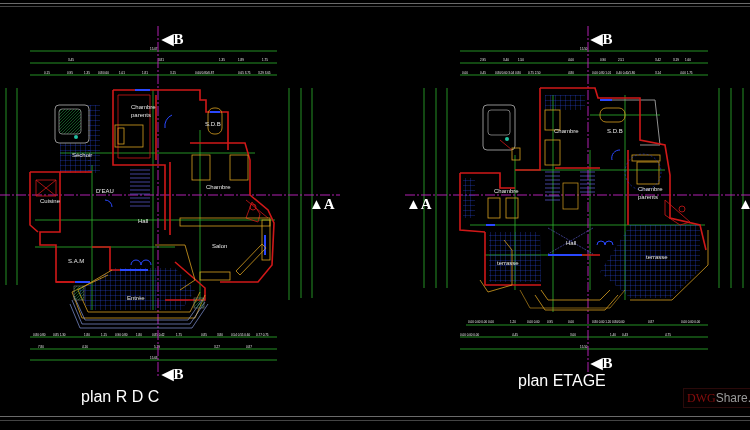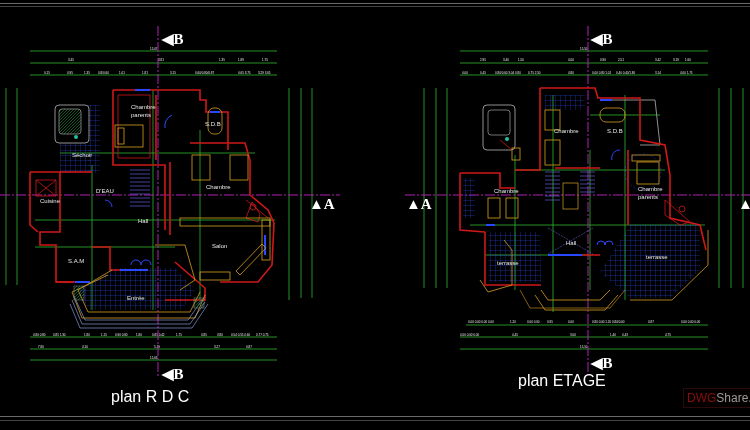--- a/index.html
+++ b/index.html
@@ -3,21 +3,21 @@
 <meta charset="utf-8">
 <style>
   html,body{margin:0;padding:0;background:#000;}
   body{width:750px;height:430px;overflow:hidden;position:relative;font-family:"Liberation Sans",sans-serif;}
   .frame-line{position:absolute;left:0;width:750px;height:1px;background:#6a6a6a;}
   svg.plan{position:absolute;left:0;top:0;}
   .title{position:absolute;color:#fff;font-size:16px;font-family:"Liberation Sans",sans-serif;white-space:nowrap;}
   .marker{position:absolute;color:#fff;font-weight:bold;font-size:15px;font-family:"Liberation Serif",serif;white-space:nowrap;}
   .room{font-family:"Liberation Sans",sans-serif;fill:#e8e8e8;font-size:6px;}
   .wm{position:absolute;left:683px;top:388px;width:70px;height:18px;border:1px solid #2a0a0a;background:#050000;font-size:12px;line-height:18px;padding-left:3px;}
-  .wm .a{color:#8a0d0d;} .wm .b{color:#9a9a9a;}
+  .wm .a{color:#8a0d0d;font-family:Liberation Serif, serif;} .wm .b{color:#9a9a9a;}
 </style>
 </head>
 <body>
 
 <div class="frame-line" style="top:3px"></div>
 <div class="frame-line" style="top:6px;background:#444"></div>
 <div class="frame-line" style="top:416px"></div>
 <div class="frame-line" style="top:420px;background:#444"></div>
 
 <svg class="plan" width="750" height="430" viewBox="0 0 750 430">
@@ -340,16 +340,16 @@
 </svg>
 
 <div class="marker" style="left:162px;top:30px">◀B</div>
 <div class="marker" style="left:162px;top:365px">◀B</div>
 <div class="marker" style="left:309px;top:196px">▲A</div>
 <div class="marker" style="left:591px;top:30px">◀B</div>
 <div class="marker" style="left:591px;top:354px">◀B</div>
 <div class="marker" style="left:406px;top:196px">▲A</div>
 <div class="marker" style="left:738px;top:196px">▲</div>
 
-<div class="title" style="left:111px;top:388px">plan R D C</div>
+<div class="title" style="left:81px;top:388px">plan R D C</div>
 <div class="title" style="left:518px;top:372px">plan ETAGE</div>
 
 <div class="wm"><span class="a">DWG</span><span class="b">Share.c</span></div>
 
 </body></html>

